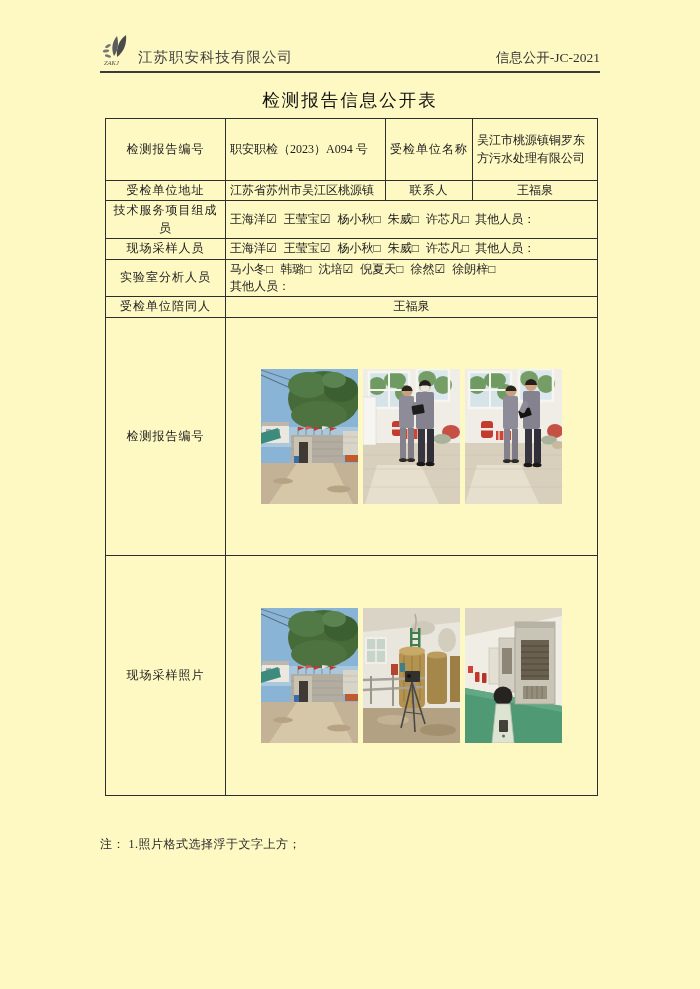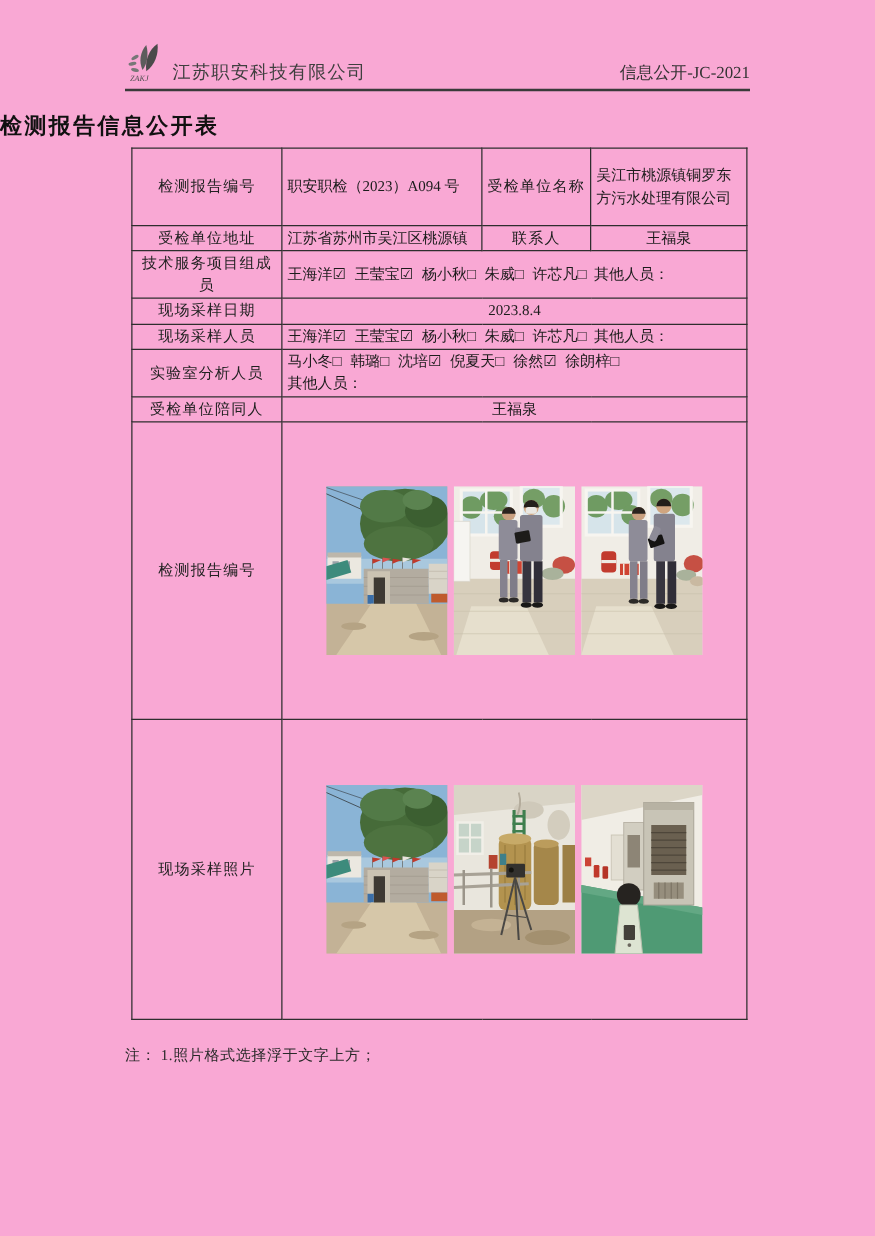--- a/index.html
+++ b/index.html
@@ -1,29 +1,29 @@
 <!DOCTYPE html>
 <html><head>
 <meta charset="utf-8">
 <style>
   html,body{margin:0;padding:0;background:#ffffff;}
   .page{
-    position:relative;width:700px;height:989px;background:#f9a8d4;overflow:hidden;
+    position:relative;width:700px;height:989px;background:#fef9c3;overflow:hidden;
     font-family:"Liberation Serif","DejaVu Serif",serif;color:#1c1c1c;
   }
   
   .hdr{position:absolute;left:100px;right:100px;top:28px;height:40px;
        display:flex;align-items:flex-end;justify-content:space-between;
        border-bottom:2px solid #3a3a3a;padding-bottom:3px;}
   .brand{display:flex;align-items:flex-end;gap:2px;}
   .brand .co{font-size:14.5px;color:#3f3f3f;letter-spacing:1px;padding-bottom:1px;}
   .doccode{font-size:13.5px;color:#333;padding-bottom:1px;}
   
-  .title{position:absolute;left:0;right:0;top:88px;
-         font-size:17.5px;font-weight:700;letter-spacing:2px;color:#111;}
+  .title{position:absolute;left:0;right:0;top:88px;text-align:center;
+         font-size:17.5px;font-weight:400;letter-spacing:2px;color:#111;}
   
   .tblwrap{position:absolute;left:105px;top:118px;}
   table.info{border-collapse:collapse;table-layout:fixed;width:492px;}
   table.info td{border:1px solid #2e2e2e;font-size:12px;line-height:1.45;
                 padding:1px 4px;vertical-align:middle;overflow:hidden;}
   td.lab{text-align:center;letter-spacing:1px;color:#222;}
   td.val{text-align:left;padding-left:7px;}
   td.ctr{text-align:center;}
   td.chk{word-spacing:4px;padding-left:7px;}
   .other{margin-left:6px;}
@@ -320,24 +320,20 @@
         <tr class="r2">
           <td class="lab">受检单位地址</td>
           <td class="val">江苏省苏州市吴江区桃源镇</td>
           <td class="lab">联系人</td>
           <td class="ctr">王福泉</td>
         </tr>
         <tr class="r3">
           <td class="lab">技术服务项目组成员</td>
           <td class="chk" colspan="3"><span>王海洋☑ 王莹宝☑ 杨小秋□ 朱威□ 许芯凡□</span><span class="other">其他人员：</span></td>
         </tr>
-        <tr class="r6">
-          <td class="lab">现场采样日期</td>
-          <td class="ctr" colspan="3">2023.8.4</td>
-        </tr>
         <tr class="r7">
           <td class="lab">现场采样人员</td>
           <td class="chk" colspan="3"><span>王海洋☑ 王莹宝☑ 杨小秋□ 朱威□ 许芯凡□</span><span class="other">其他人员：</span></td>
         </tr>
         <tr class="r8">
           <td class="lab">实验室分析人员</td>
           <td class="chk" colspan="3">
             <div>马小冬□ 韩璐□ 沈培☑ 倪夏天□ 徐然☑ 徐朗梓□</div>
             <div>其他人员：</div>
           </td>

